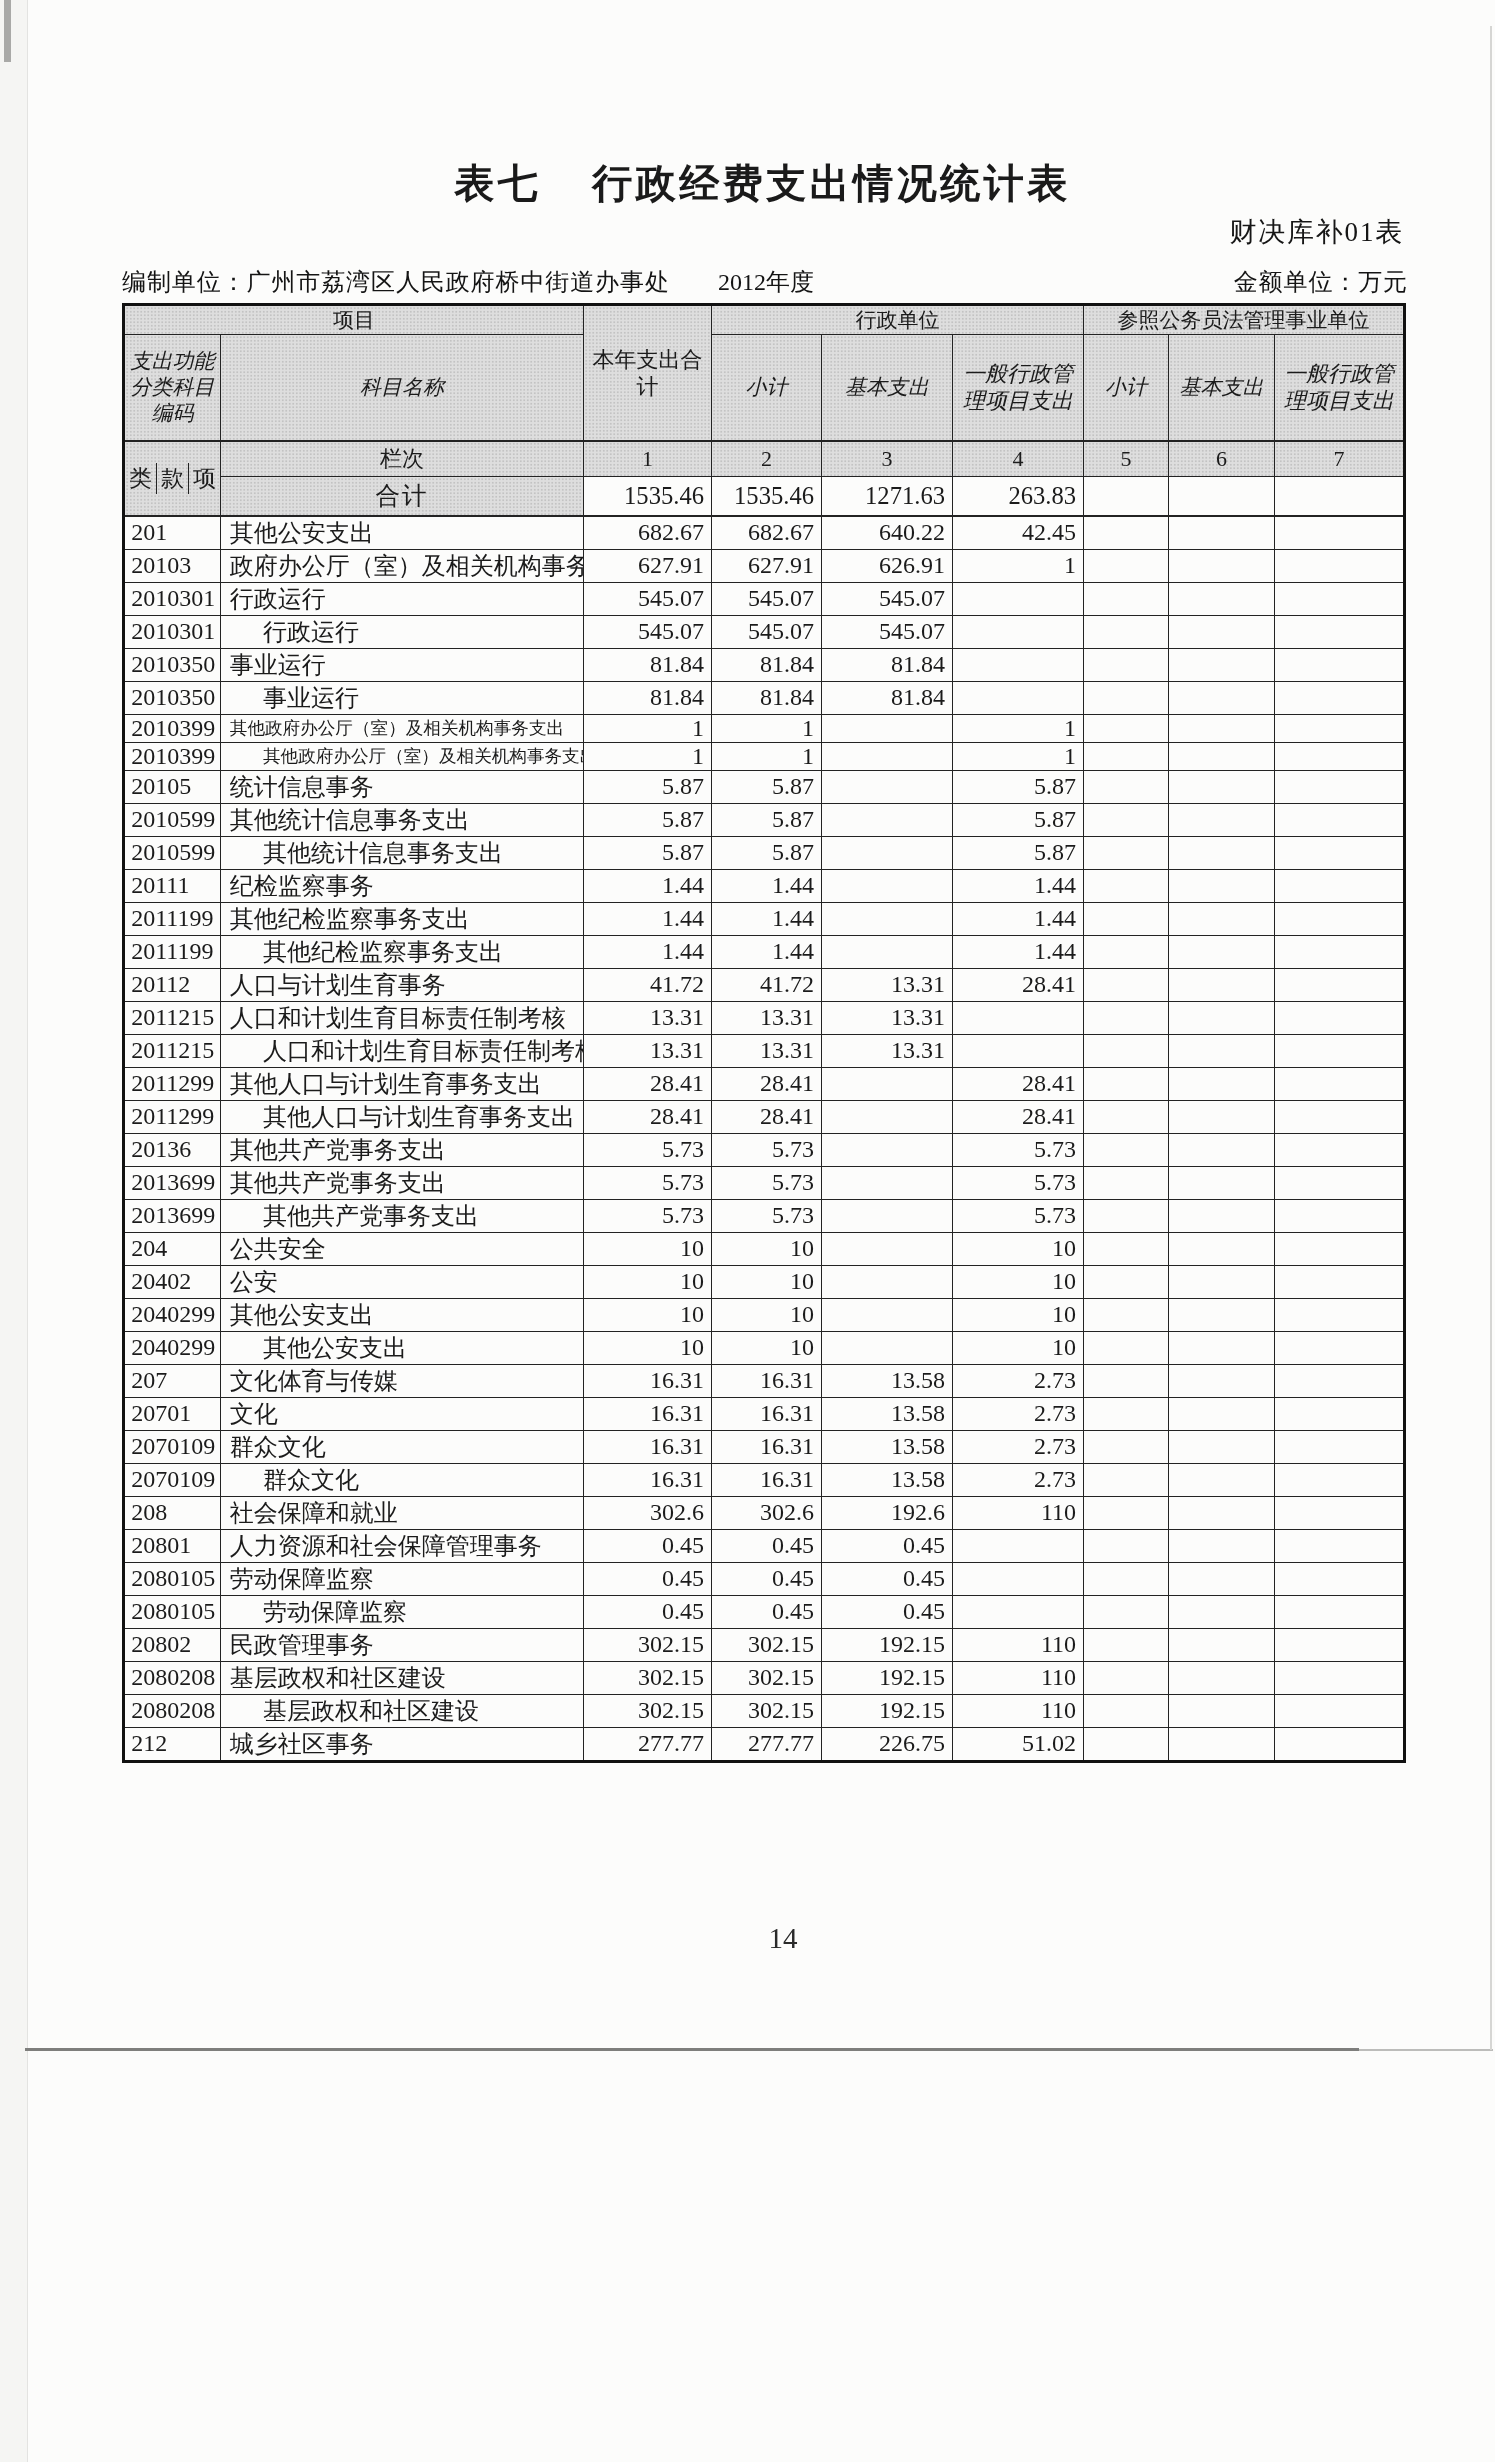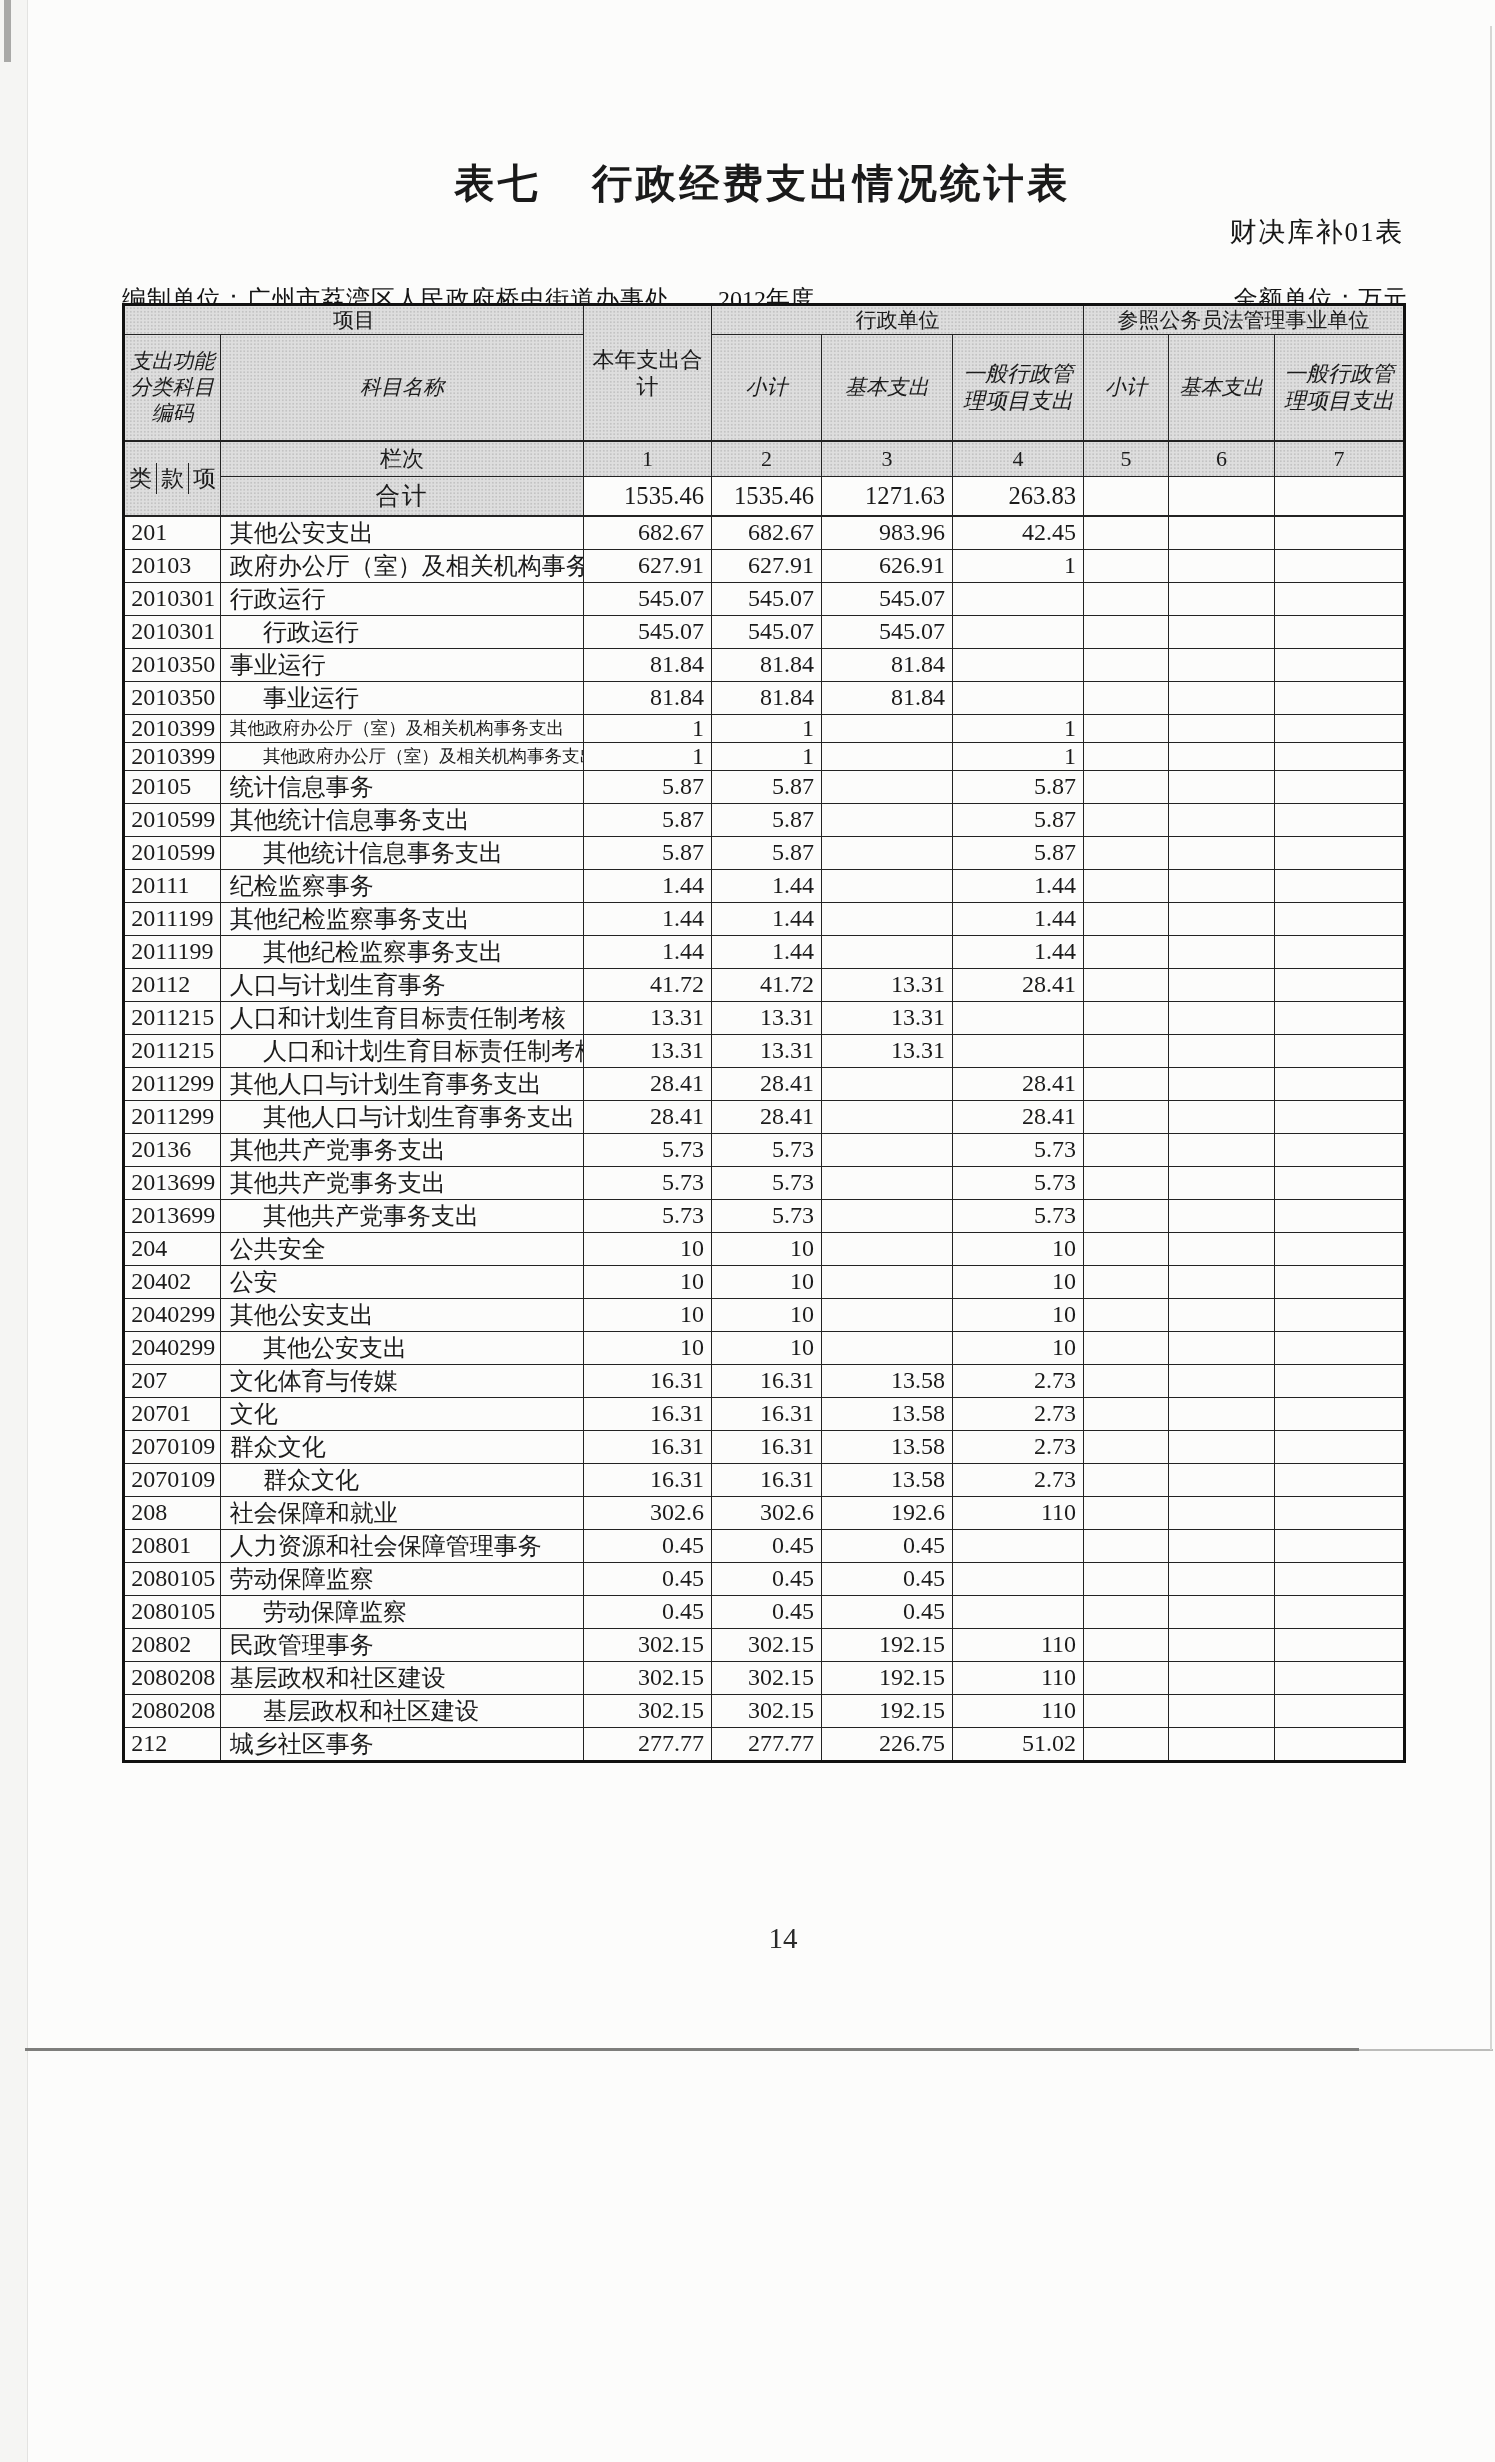--- a/index.html
+++ b/index.html
@@ -18,21 +18,21 @@
   .edge-bottom-line{position:absolute;left:24.6px;top:2048px;width:1334px;height:2.6px;background:#7e7e7c;}
   .edge-bottom-line2{position:absolute;left:1359px;top:2049px;width:134px;height:1.8px;background:#bcbcba;}
   .edge-right-line{position:absolute;left:1490px;top:26px;width:1.8px;height:2024px;background:#d6d6d4;}
 
   
   .title{position:absolute;left:122px;top:162px;width:1281px;text-align:center;
          font-size:40px;font-weight:600;letter-spacing:3.5px;color:#1a1a1a;line-height:44px;}
   .title .gap{display:inline-block;width:51px;}
   .form-code{position:absolute;left:122px;top:214px;width:1282px;text-align:right;
              font-size:27px;letter-spacing:1.8px;color:#161616;}
-  .info-line{position:absolute;left:122px;top:266px;width:1286px;height:32px;font-size:24px;color:#141414;margin-top:17px;}
+  .info-line{position:absolute;left:122px;top:266px;width:1286px;height:32px;font-size:24px;color:#141414;}
   .info-line .left{position:absolute;left:0;bottom:0;letter-spacing:0.9px;}
   .info-line .center{position:absolute;left:596px;bottom:0;}
   .info-line .right{position:absolute;right:0;bottom:0;letter-spacing:0.9px;}
 
   
   table.report{
     position:absolute;left:122px;top:303px;width:1281px;
     border-collapse:collapse;table-layout:fixed;
     border:3.5px solid #111;
   }
@@ -153,21 +153,21 @@
         <td class="num"></td>
         <td class="num"></td>
       </tr>
     </tbody>
     <tbody class="data">
         <tr>
       <td class="code">201</td>
       <td class="name">其他公安支出</td>
       <td class="num">682.67</td>
       <td class="num">682.67</td>
-      <td class="num">983.96</td>
+      <td class="num">640.22</td>
       <td class="num">42.45</td>
       <td class="num"></td>
       <td class="num"></td>
       <td class="num"></td>
     </tr>
         <tr>
       <td class="code">20103</td>
       <td class="name">政府办公厅（室）及相关机构事务</td>
       <td class="num">627.91</td>
       <td class="num">627.91</td>

